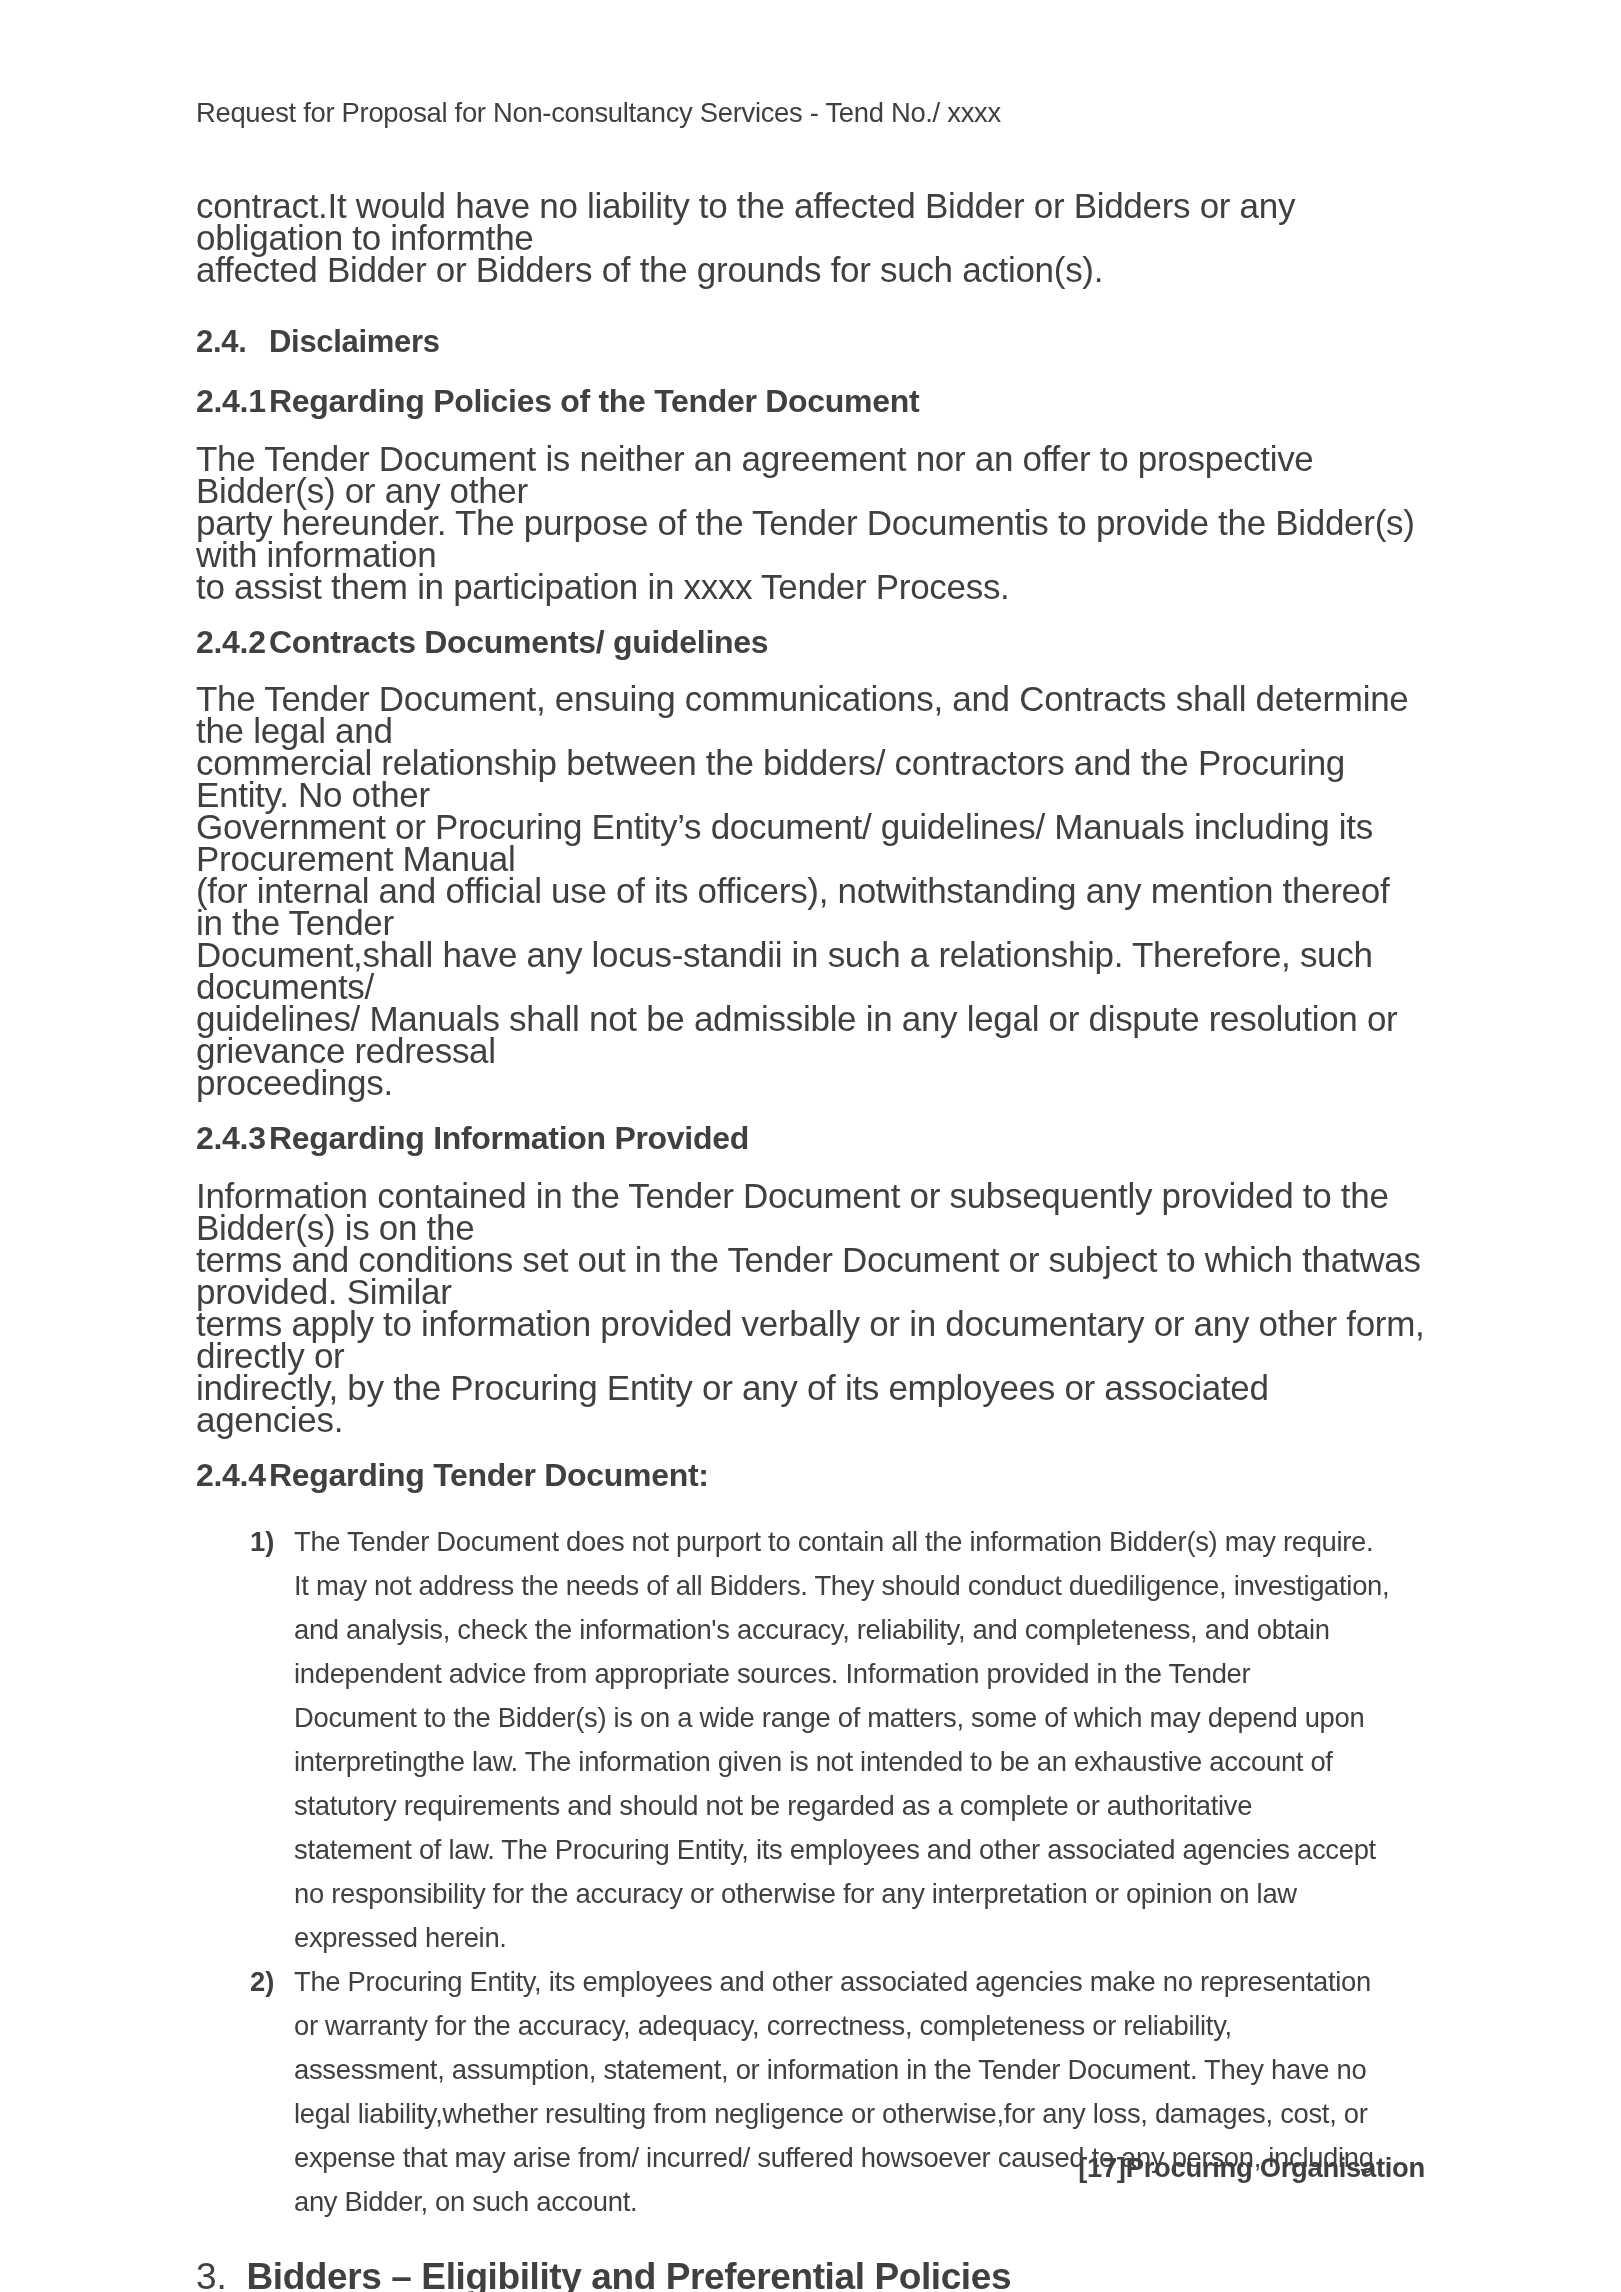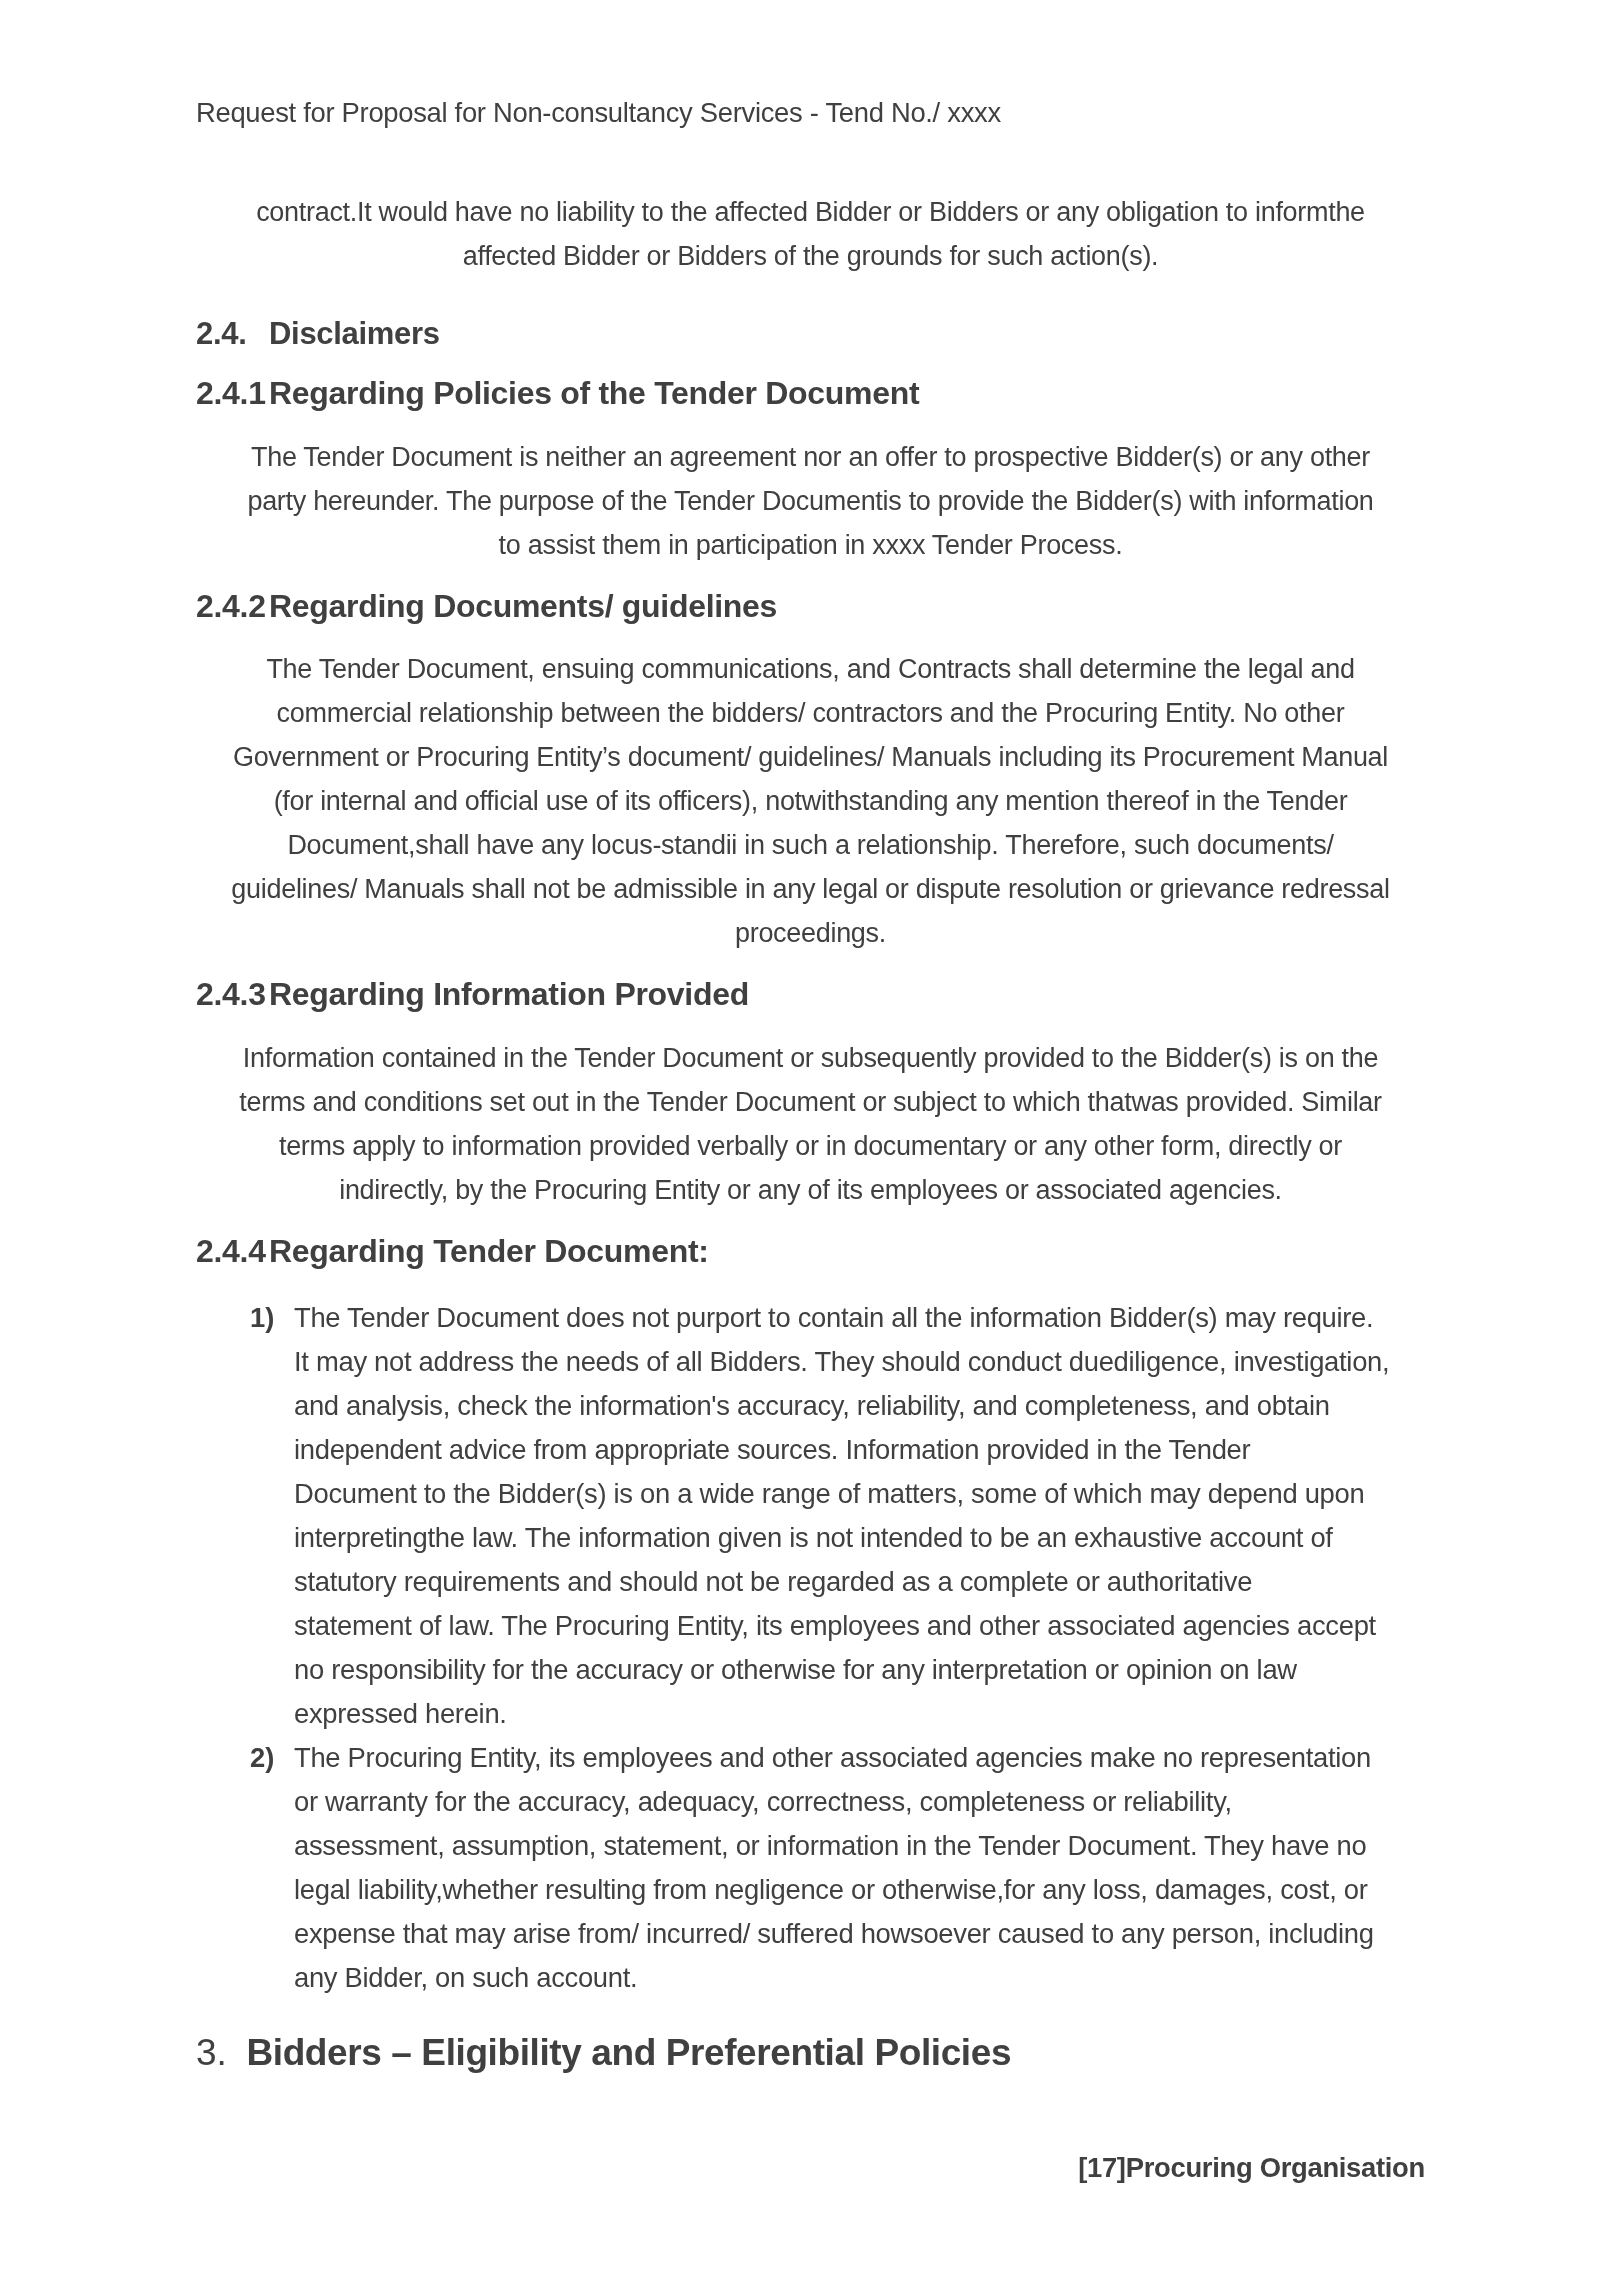--- a/index.html
+++ b/index.html
@@ -13,26 +13,25 @@
     overflow:hidden;
   }
   .content { position:absolute; left:196px; right:196px; top:0; }
   .doc-header {
     padding-top:96px;
     font-size:27.4px;
     letter-spacing:-0.3px;
     line-height:33px;
   }
   .para {
-    font-size:27px;
-    line-height:44px;
+    font-size:35px;
+    line-height:32px;
     letter-spacing:-0.3px;
     white-space:pre-line;
     margin-top:21.6px;
-    text-align:center;
   }
   .intro { margin-top:61px; }
   .h2row {
     display:flex;
     margin-top:35px;
     font-weight:bold;
     font-size:31px;
     line-height:41px;
     letter-spacing:-0.3px;
   }
@@ -105,21 +104,21 @@
     <div class="h3row">
       <span class="h3num">2.4.1</span>
       <span class="h3title">Regarding Policies of the Tender Document</span>
     </div>
     <div class="para">The Tender Document is neither an agreement nor an offer to prospective Bidder(s) or any other
 party hereunder. The purpose of the Tender Documentis to provide the Bidder(s) with information
 to assist them in participation in xxxx Tender Process.</div>
 
     <div class="h3row">
       <span class="h3num">2.4.2</span>
-      <span class="h3title">Regarding Documents/ guidelines</span>
+      <span class="h3title">Contracts Documents/ guidelines</span>
     </div>
     <div class="para">The Tender Document, ensuing communications, and Contracts shall determine the legal and
 commercial relationship between the bidders/ contractors and the Procuring Entity. No other
 Government or Procuring Entity’s document/ guidelines/ Manuals including its Procurement Manual
 (for internal and official use of its officers), notwithstanding any mention thereof in the Tender
 Document,shall have any locus-standii in such a relationship. Therefore, such documents/
 guidelines/ Manuals shall not be admissible in any legal or dispute resolution or grievance redressal
 proceedings.</div>
 
     <div class="h3row">

